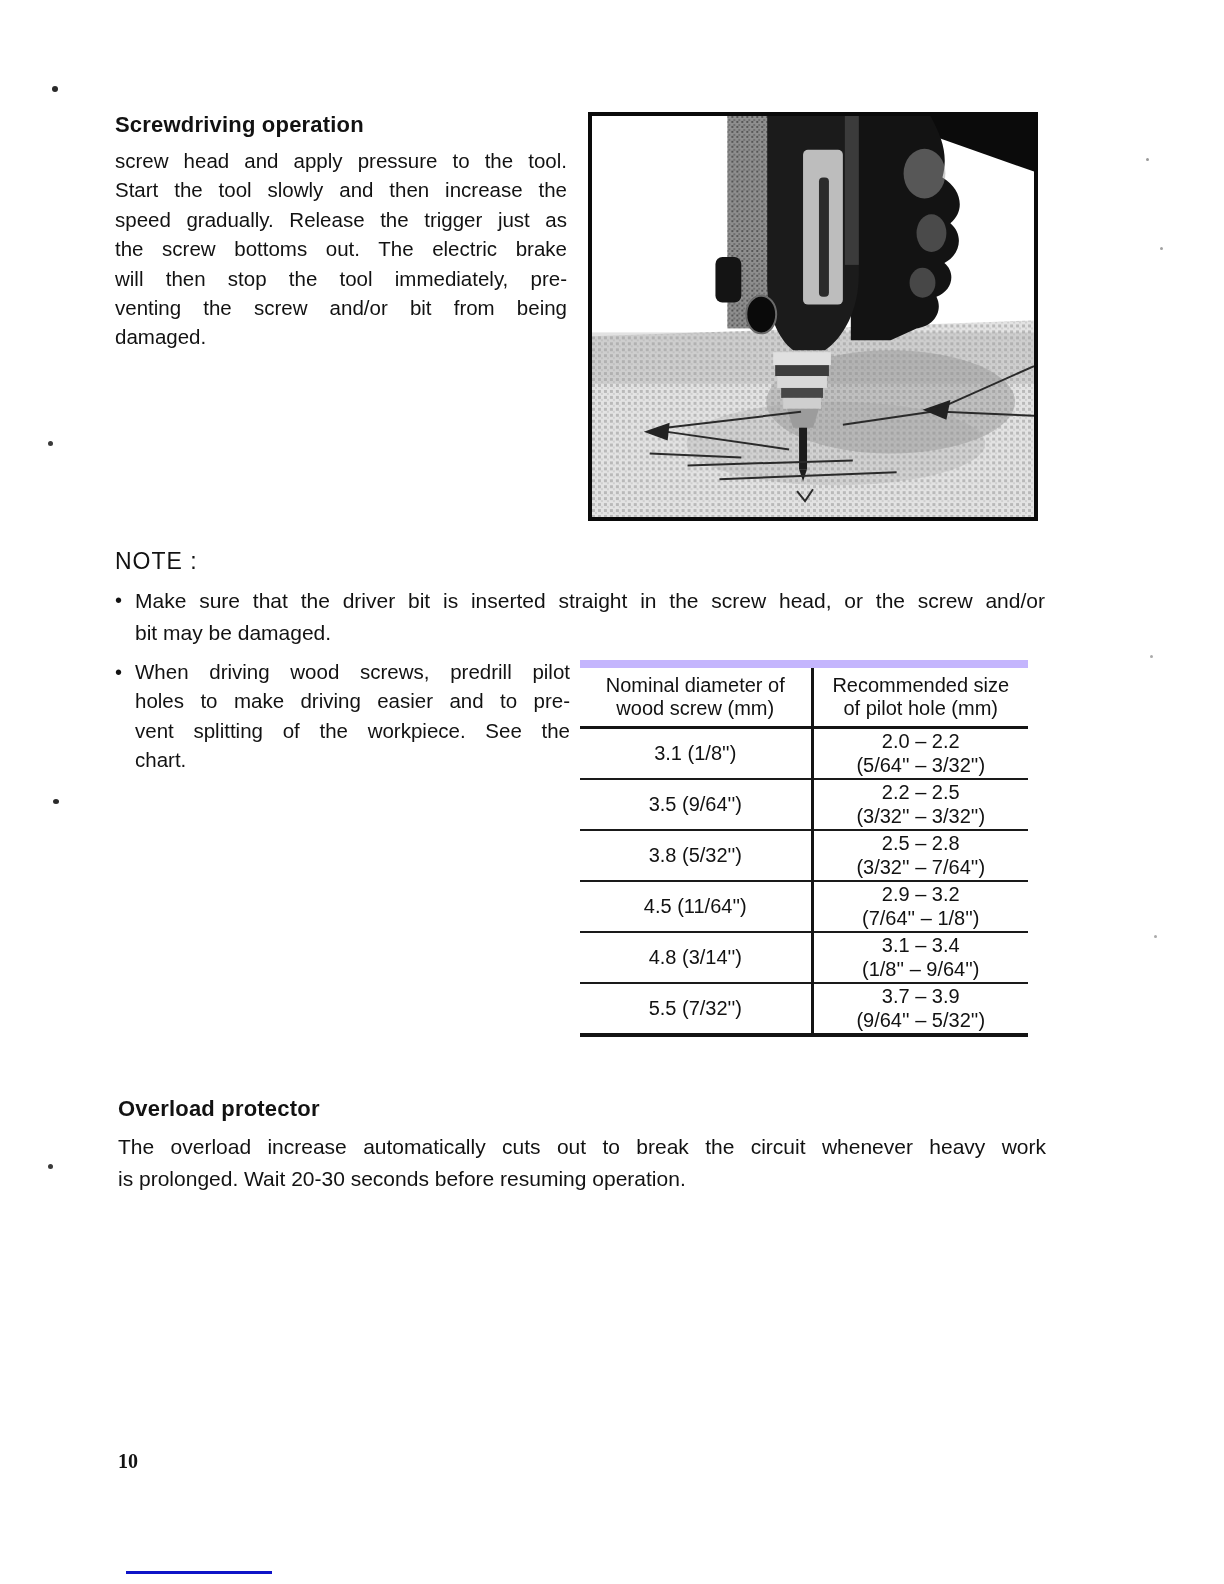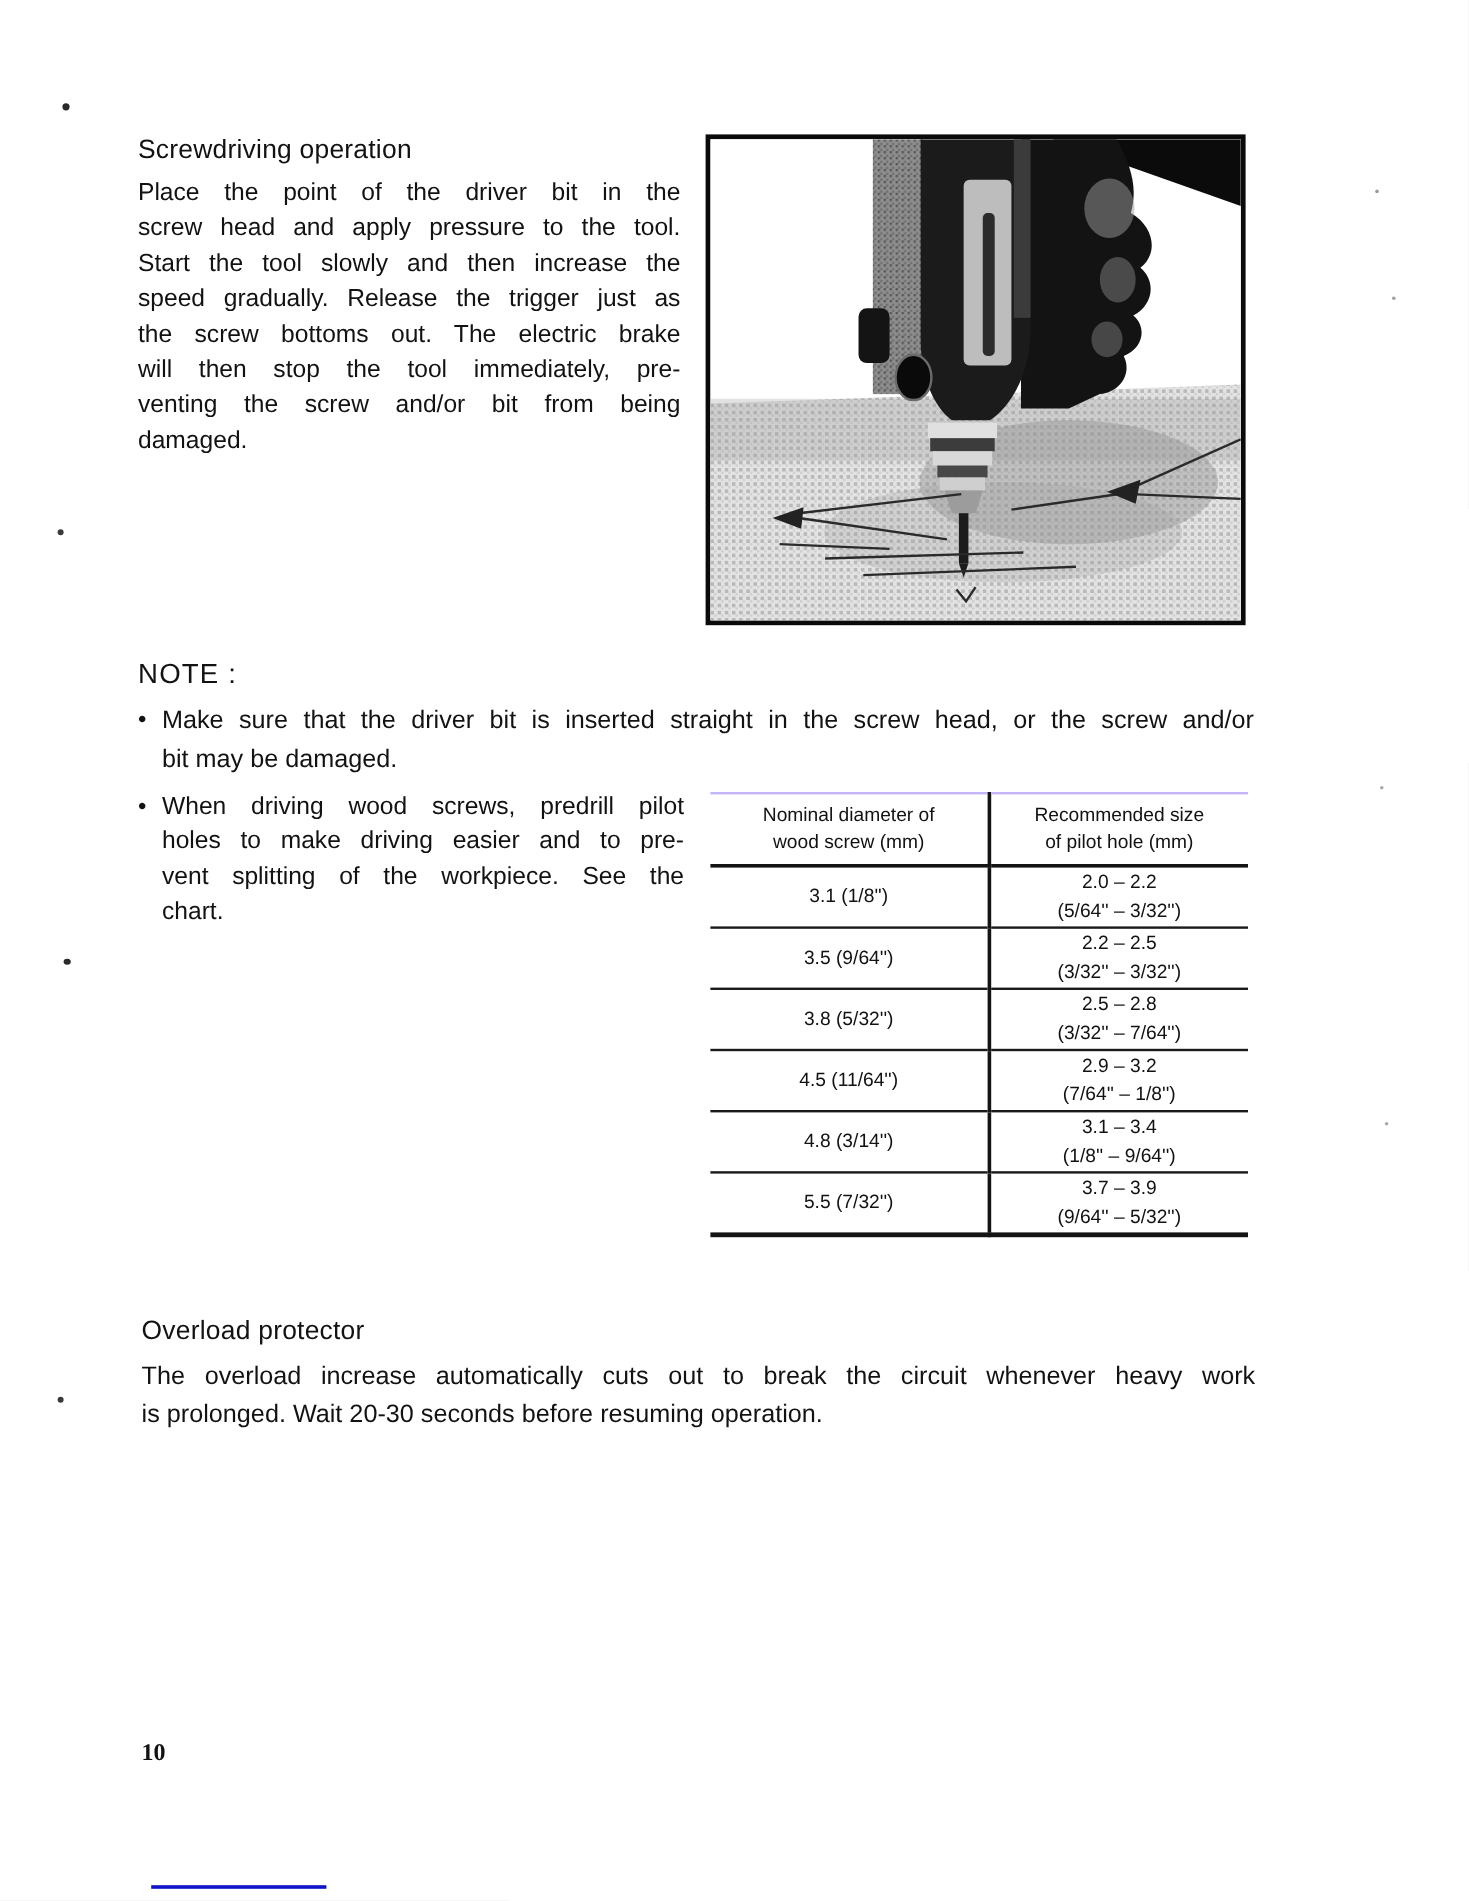--- a/index.html
+++ b/index.html
@@ -15,21 +15,21 @@
   }
 
   
   .just .tline { text-align: justify; text-align-last: justify; white-space: nowrap; }
   .just .tline:last-child { text-align-last: left; }
   .center-lines .tline { text-align: center; white-space: nowrap; }
 
   .sec-heading {
     position: absolute;
     font-size: 22px;
-    font-weight: normal;
+    font-weight: bold;
     letter-spacing: 0.2px;
     margin: 0;
   }
   .h-screwdriving { left: 115px; top: 112px; }
   .h-overload    { left: 118px; top: 1096px; }
 
   .para { position: absolute; font-size: 20.5px; line-height: 29.4px; }
   .p-screwdriving { left: 115px; top: 146px; width: 452px; }
   .p-overload     { left: 118px; top: 1131px; width: 928px; line-height: 32px; font-size: 21px; }
 
@@ -55,27 +55,27 @@
     width: 450px; height: 409px;
     border: 4px solid #0a0a0a;
     box-sizing: border-box;
     margin: 0; padding: 0;
     background: #fff;
   }
   .photo svg { display: block; width: 100%; height: 100%; }
 
   
   table.pilot {
-    position: absolute; left: 592px; top: 660px;
+    position: absolute; left: 580px; top: 660px;
     width: 448px;
     border-collapse: collapse;
     table-layout: fixed;
-    border-top: 2px solid #c4b5fd;
+    border-top: 8px solid #c4b5fd;
     border-bottom: 4px solid #141414;
-    font-size: 16px;
+    font-size: 20px;
   }
   table.pilot th, table.pilot td {
     padding: 1px 4px;
     text-align: center;
     vertical-align: middle;
     font-weight: normal;
     line-height: 23.5px;
   }
   table.pilot col.c1 { width: 232px; }
   table.pilot col.c2 { width: 216px; }
@@ -105,21 +105,20 @@
   .a7 { left: 1150px; top: 655px; width: 3px; height: 3px; background: #aaaaaa; }
   .a8 { left: 1154px; top: 935px; width: 3px; height: 3px; background: #aaaaaa; }
 </style>
 </head>
 <body>
 
 <div class="page">
 
   <h3 class="sec-heading h-screwdriving">Screwdriving operation</h3>
   <div class="para p-screwdriving just">
-      <div class="tline">Place the point of the driver bit in the</div>
       <div class="tline">screw head and apply pressure to the tool.</div>
       <div class="tline">Start the tool slowly and then increase the</div>
       <div class="tline">speed gradually. Release the trigger just as</div>
       <div class="tline">the screw bottoms out. The electric brake</div>
       <div class="tline">will then stop the tool immediately, pre-</div>
       <div class="tline">venting the screw and/or bit from being</div>
       <div class="tline">damaged.</div>
     </div>
 
   <figure class="photo">

